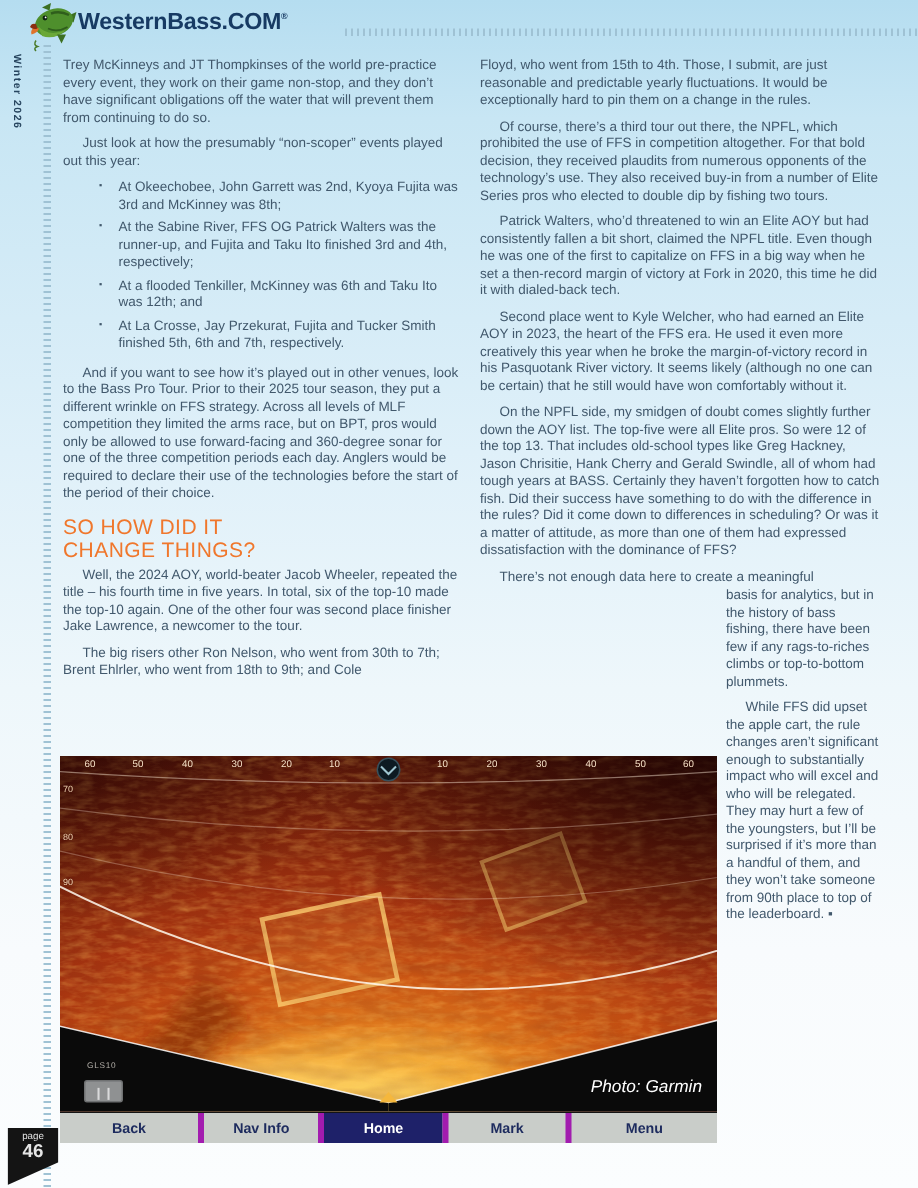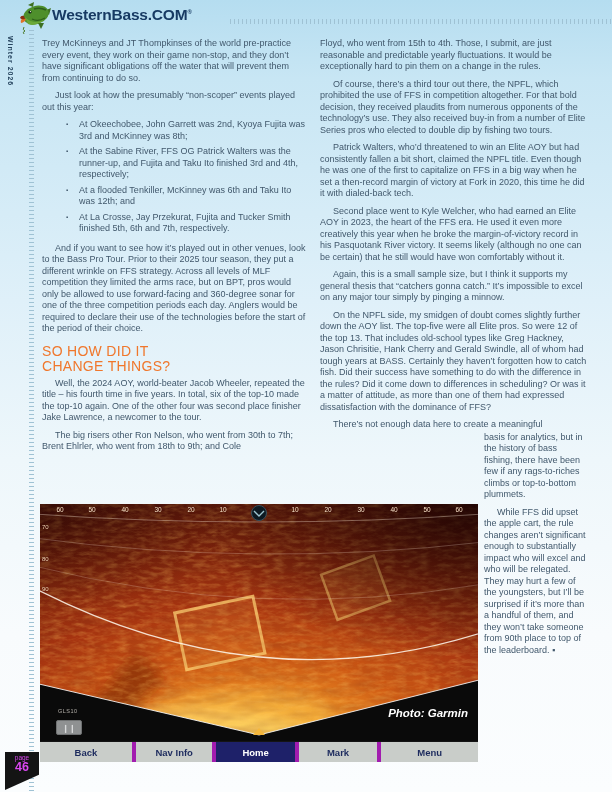--- a/index.html
+++ b/index.html
@@ -32,30 +32,30 @@
   .wrap-block{margin-left:164px;width:103px;}
   
   .sonar{position:absolute;left:40px;top:504px;width:438px;height:258px;}
   .sonar-view{position:relative;width:438px;height:237px;background:#2a0a04;overflow:hidden;}
   .rlabel{position:absolute;top:2px;transform:translateX(-50%);font-size:6.5px;color:#f6e2c8;
     text-shadow:0 0 2px rgba(60,10,0,.9);}
   .elabel{position:absolute;left:2px;font-size:6px;color:#f0d4b4;text-shadow:0 0 2px rgba(60,10,0,.9);}
   .gls{position:absolute;left:18px;top:204px;font-size:5.5px;letter-spacing:.5px;color:#b4b0aa;}
   .pausebtn{position:absolute;left:16px;top:216px;width:26px;height:15px;background:#8f9192;
     border-radius:2px;color:#d9dadb;font-size:8px;text-align:center;line-height:15px;border:1px solid #6f7172;}
-  .credit{position:absolute;right:10px;top:203px;color:#ffffff;font-size:11.5px;font-weight:bold;font-style:italic;}
+  .credit{position:absolute;right:10px;top:215px;color:#ffffff;font-size:11.5px;font-weight:normal;font-style:italic;}
   .navbar{display:flex;height:21px;background:#c9cdc9;border-top:1px solid #141414;}
   .navbtn{height:100%;display:flex;align-items:center;justify-content:center;
     font-size:9.5px;font-weight:bold;color:#1d2b5e;border-left:4px solid #a21caf;}
   .navbtn:first-child{border-left:none;}
   .navbtn.active{background:#1e2169;color:#ffffff;}
   .nb0{width:95px;}.nb1{width:83px;}.nb2{width:85px;}.nb3{width:85px;}.nb4{width:104px;}
   
   .ribbon{position:absolute;left:5px;top:752px;width:34px;height:38px;background:#141414;
-    clip-path:polygon(0 0,100% 0,100% 60%,0 100%);color:#d946ef;text-align:center;z-index:5;}
+    clip-path:polygon(0 0,100% 0,100% 60%,0 100%);color:#e5e5e5;text-align:center;z-index:5;}
   .ribbon .plabel{font-size:6.5px;margin-top:2px;}
   .ribbon .pnum{font-size:12.5px;font-weight:bold;line-height:12px;}
 </style>
 </head>
 <body>
 
 <div class="page">
 
   <div class="stitch-top"></div>
   <div class="stitch-left"></div>
@@ -94,21 +94,20 @@
     </div>
     <p class="ind">Well, the 2024 AOY, world-beater Jacob Wheeler, repeated the title – his fourth time in five years. In total, six of the top-10 made the top-10 again. One of the other four was second place finisher Jake Lawrence, a newcomer to the tour.</p>
     <p class="ind">The big risers other Ron Nelson, who went from 30th to 7th; Brent Ehlrler, who went from 18th to 9th; and Cole</p>
   </div>
 
   <div class="col col-right">
     <p>Floyd, who went from 15th to 4th. Those, I submit, are just reasonable and predictable yearly fluctuations. It would be exceptionally hard to pin them on a change in the rules.</p>
     <p class="ind">Of course, there’s a third tour out there, the NPFL, which prohibited the use of FFS in competition altogether. For that bold decision, they received plaudits from numerous opponents of the technology’s use. They also received buy-in from a number of Elite Series pros who elected to double dip by fishing two tours.</p>
     <p class="ind">Patrick Walters, who’d threatened to win an Elite AOY but had consistently fallen a bit short, claimed the NPFL title. Even though he was one of the first to capitalize on FFS in a big way when he set a then-record margin of victory at Fork in 2020, this time he did it with dialed-back tech.</p>
     <p class="ind">Second place went to Kyle Welcher, who had earned an Elite AOY in 2023, the heart of the FFS era. He used it even more creatively this year when he broke the margin-of-victory record in his Pasquotank River victory. It seems likely (although no one can be certain) that he still would have won comfortably without it.</p>
-    <p class="ind">Again, this is a small sample size, but I think it supports my general thesis that “catchers gonna catch.” It’s impossible to excel on any major tour simply by pinging a minnow.</p>
     <p class="ind">On the NPFL side, my smidgen of doubt comes slightly further down the AOY list. The top-five were all Elite pros. So were 12 of the top 13. That includes old-school types like Greg Hackney, Jason Chrisitie, Hank Cherry and Gerald Swindle, all of whom had tough years at BASS. Certainly they haven’t forgotten how to catch fish. Did their success have something to do with the difference in the rules? Did it come down to differences in scheduling? Or was it a matter of attitude, as more than one of them had expressed dissatisfaction with the dominance of FFS?</p>
     <p class="ind" style="margin-bottom:1px;">There’s not enough data here to create a meaningful</p>
     <div class="wrap-block">
       <p>basis for analytics, but in the history of bass fishing, there have been few if any rags-to-riches climbs or top-to-bottom plummets.</p>
       <p class="ind">While FFS did upset the apple cart, the rule changes aren’t significant enough to substantially impact who will excel and who will be relegated. They may hurt a few of the youngsters, but I’ll be surprised if it’s more than a handful of them, and they won’t take someone from 90th place to top of the leaderboard. ▪</p>
     </div>
   </div>
 
   <div class="sonar">
     <div class="sonar-view">

